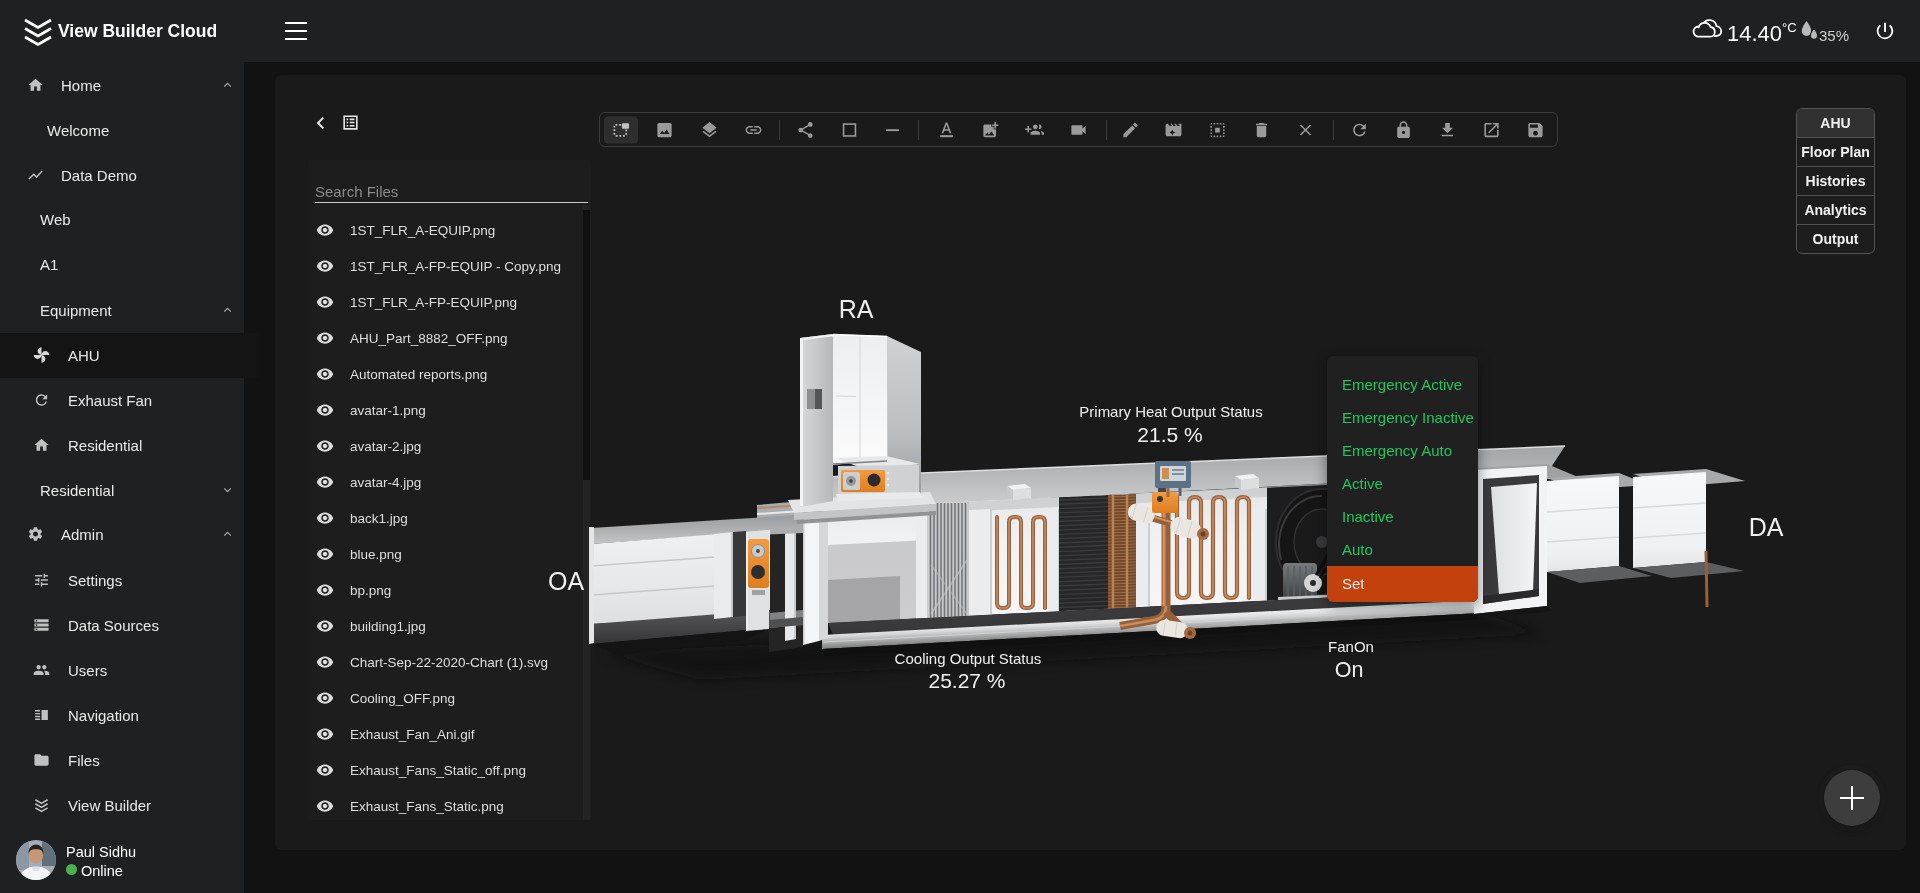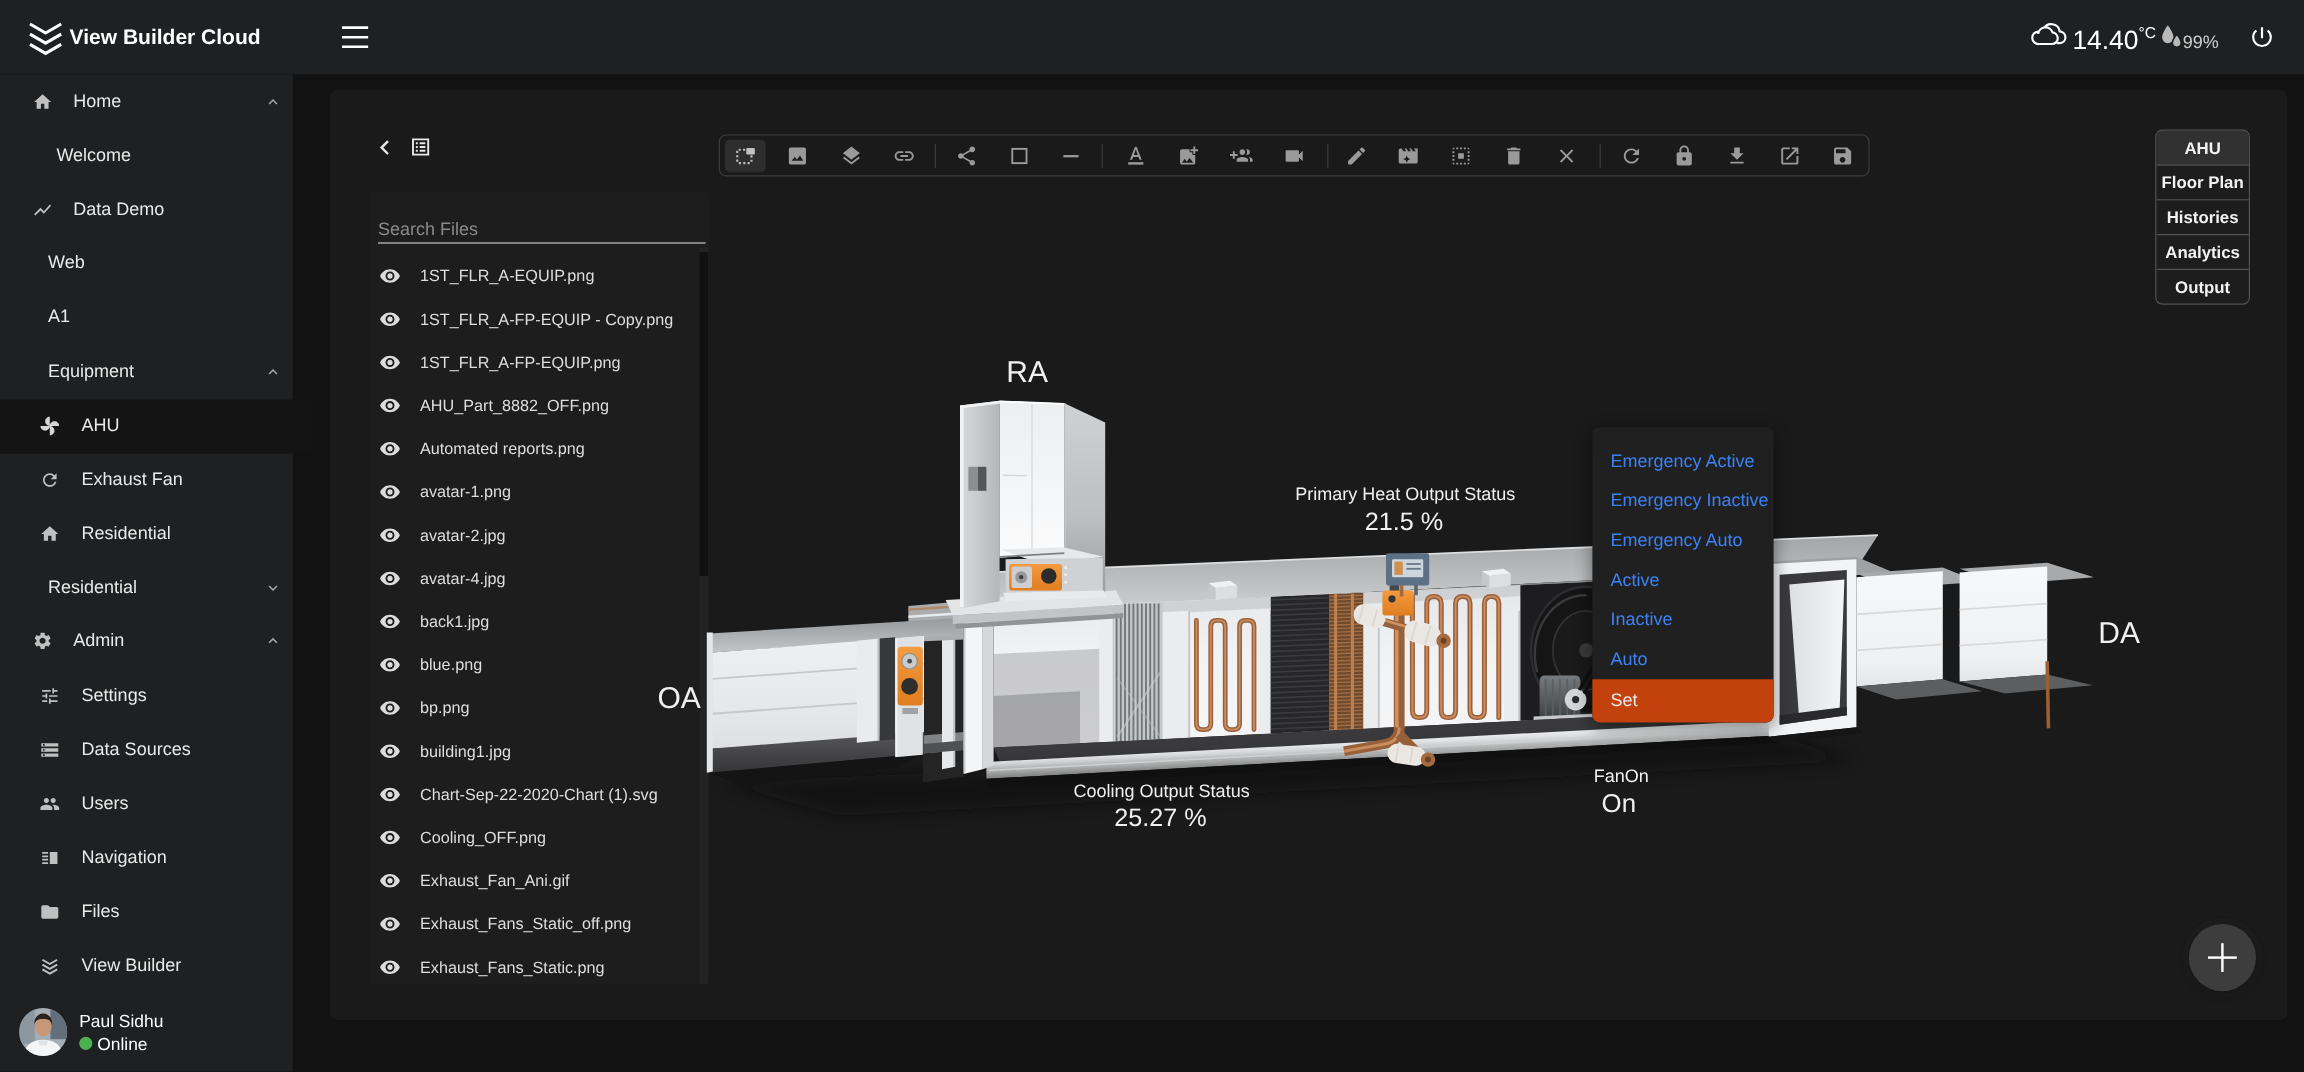--- a/index.html
+++ b/index.html
@@ -18,21 +18,21 @@
   .frow .fname { position:absolute; left:42px; top:50%; transform:translateY(-50%); color:#dedede; font-size:13.5px; white-space:nowrap; }
   .frow svg { position:absolute; left:8px; top:50%; transform:translateY(-50%); }
   #toolbar { position:absolute; left:324px; top:37px; width:959px; height:35px; border:1px solid #3c3c3d; border-radius:6px; }
   .tbtn { position:absolute; top:50%; transform:translate(-50%,-50%); width:34px; height:27px; display:flex; align-items:center; justify-content:center; }
   .tsep { position:absolute; top:7px; width:1px; height:20px; background:#3c3c3d; }
   #tabs { position:absolute; left:1521px; top:33px; width:79px; height:146px; border:1px solid #525252; border-radius:6px; overflow:hidden; background:#1d1d1e; }
   .tab { width:100%; height:29px; line-height:28px; text-align:center; color:#f2f2f2; font-size:14px; font-weight:bold; border-bottom:1px solid #525252; }
   .tab:last-child { border-bottom:none; }
   .tab.sel { background:#313132; }
   #menu { position:absolute; left:1052px; top:281px; width:151px; height:246px; background:#202021; border-radius:6px; box-shadow:0 4px 14px rgba(0,0,0,.45); }
-  .mitem { height:33px; line-height:33px; padding-left:15px; color:#3b82f6; font-size:15px; white-space:nowrap; }
+  .mitem { height:33px; line-height:33px; padding-left:15px; color:#22c55e; font-size:15px; white-space:nowrap; }
   .mset { height:36px; line-height:36px; padding-left:15px; color:#e8e8e8; font-size:15px; white-space:nowrap; background:#c2410c; border-radius:0 0 6px 6px; }
   #fab { position:absolute; left:1549px; top:695px; width:56px; height:56px; border-radius:50%; background:#3d3d3d; box-shadow:0 0 0 5px rgba(255,255,255,0.015), 0 2px 8px rgba(0,0,0,0.4); }
   #fab:before { content:""; position:absolute; left:50%; top:50%; width:24px; height:2px; background:#fff; transform:translate(-50%,-50%); }
   #fab:after { content:""; position:absolute; left:50%; top:50%; width:2px; height:24px; background:#fff; transform:translate(-50%,-50%); }
 </style>
 </head>
 <body>
 <svg width="0" height="0" style="position:absolute">
     <defs>
 <path id="eyeico" d="M12 4.5C7 4.5 2.73 7.61 1 12c1.73 4.39 6 7.5 11 7.5s9.27-3.11 11-7.5c-1.73-4.39-6-7.5-11-7.5zM12 17c-2.76 0-5-2.24-5-5s2.24-5 5-5 5 2.24 5 5-2.24 5-5 5zm0-8c-1.66 0-3 1.34-3 3s1.34 3 3 3 3-1.34 3-3-1.34-3-3-3z"></path>
@@ -55,21 +55,21 @@
   </svg>
   <svg class="abs" style="left:1689px;top:17px" width="36" height="28" viewBox="0 0 36 28" fill="none" stroke="#fff" stroke-width="1.8">
     <path d="M14 7.5a7 7 0 0 1 13.4 1.6 5.3 5.3 0 0 1 4.8 5.2c0 2.9-2.4 4.7-5.3 4.7h-2"></path>
     <path d="M9.5 11.2a6.2 6.2 0 0 1 12-1.2 5 5 0 0 1 4.3 4.9c0 2.7-2.2 4.8-4.9 4.8H10a5.2 5.2 0 0 1-.5-10.4z" fill="#1f2021"></path>
   </svg>
   <div class="abs" style="left:1727px;top:20px;color:#fff;font-size:22px;">14.40<span style="font-size:13px;vertical-align:9px">°C</span></div>
   <svg class="abs" style="left:1800px;top:19px" width="20" height="24" viewBox="0 0 20 24" fill="#b9b9b9">
     <path d="M6.5 2C6.5 2 1.8 8.2 1.8 11.8 1.8 14.7 3.9 17 6.5 17s4.7-2.3 4.7-5.2C11.2 8.2 6.5 2 6.5 2z"></path>
     <path d="M14 9.5c0 0-3.6 4.5-3.6 7 0 2.1 1.6 3.8 3.6 3.8s3.6-1.7 3.6-3.8C17.6 14 14 9.5 14 9.5z" stroke="#1f2021" stroke-width="1.2"></path>
   </svg>
-  <div class="abs" style="left:1819px;top:27px;color:#cfcfcf;font-size:15px;">99%</div>
+  <div class="abs" style="left:1819px;top:27px;color:#cfcfcf;font-size:15px;">35%</div>
   <svg class="abs" style="left:1874px;top:20px" width="22" height="22" viewBox="0 0 24 24" fill="#fff">
     <path d="M13 3h-2v10h2V3zm4.83 2.17l-1.42 1.42A6.92 6.92 0 0 1 19 12c0 3.87-3.13 7-7 7A6.995 6.995 0 0 1 7.58 6.58L6.17 5.17A8.932 8.932 0 0 0 3 12a9 9 0 0 0 18 0c0-2.74-1.23-5.18-3.17-6.83z"></path>
   </svg>
 </div>
 <div id="sidebar">
   <div class="srow" style="top:0.5px">
     <svg class="ic" style="left:27px" width="17" height="17" viewBox="0 0 24 24" fill="#c0c0c0">
         <path d="M10 20v-6h4v6h5v-8h3L12 3 2 12h3v8z"></path>
       </svg>
     <div class="lb" style="left:61px">Home</div>

